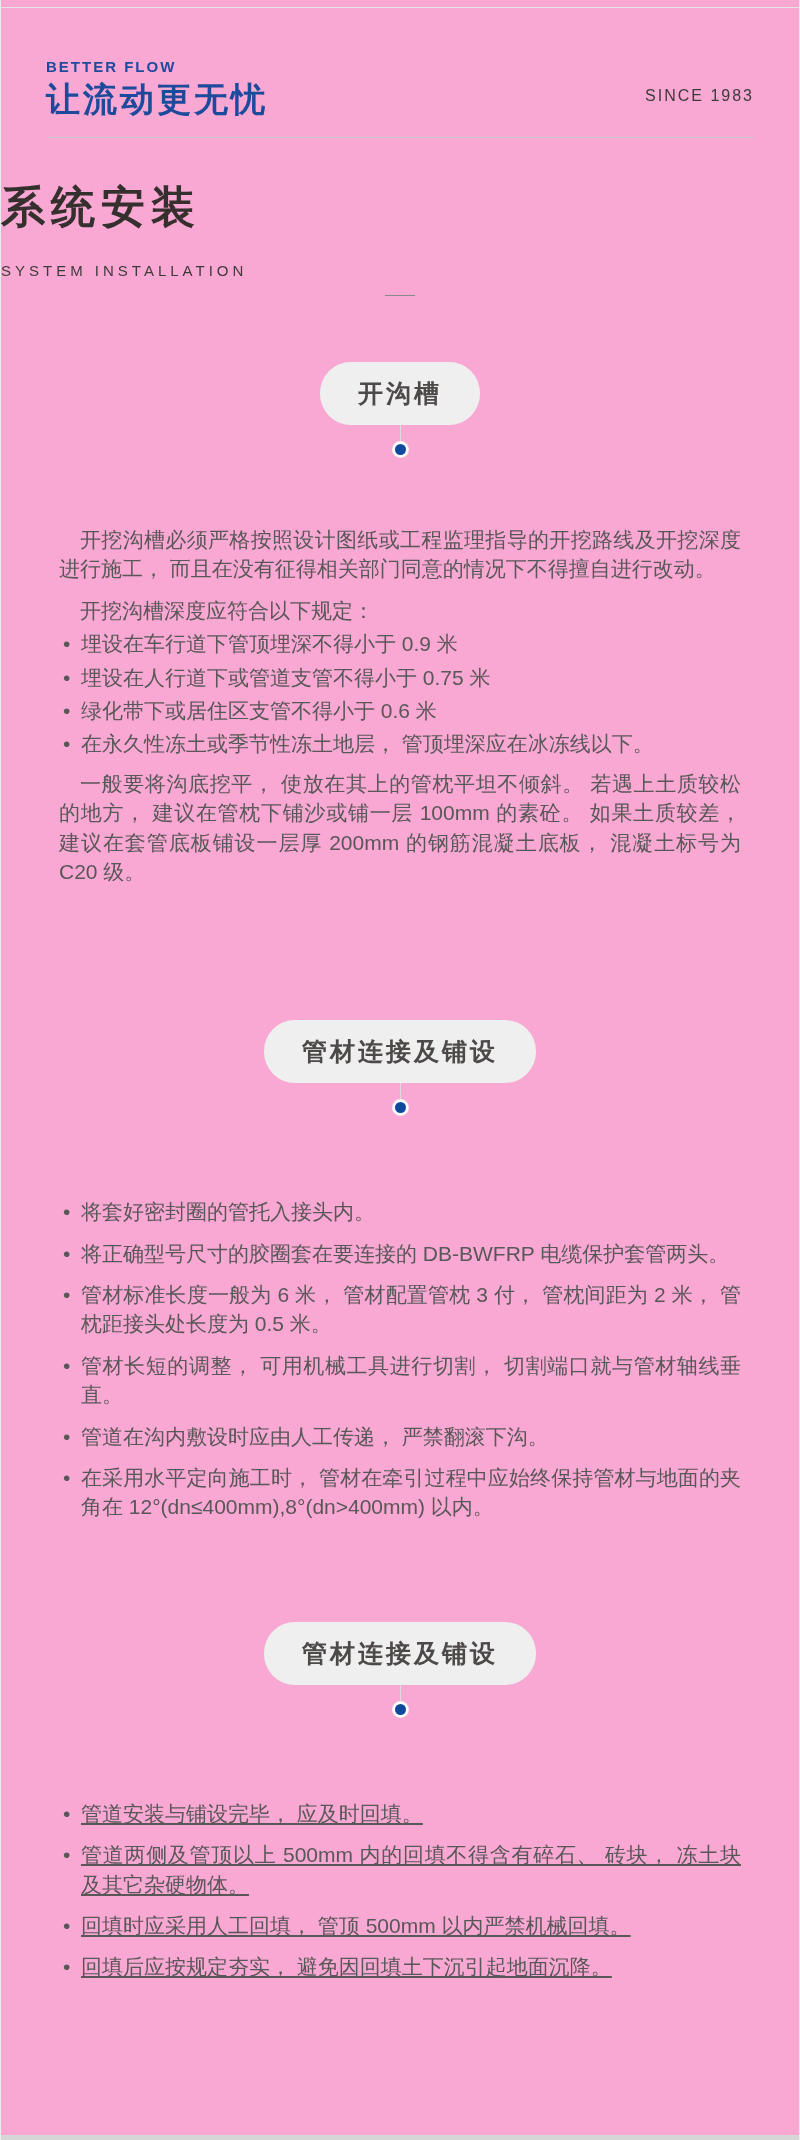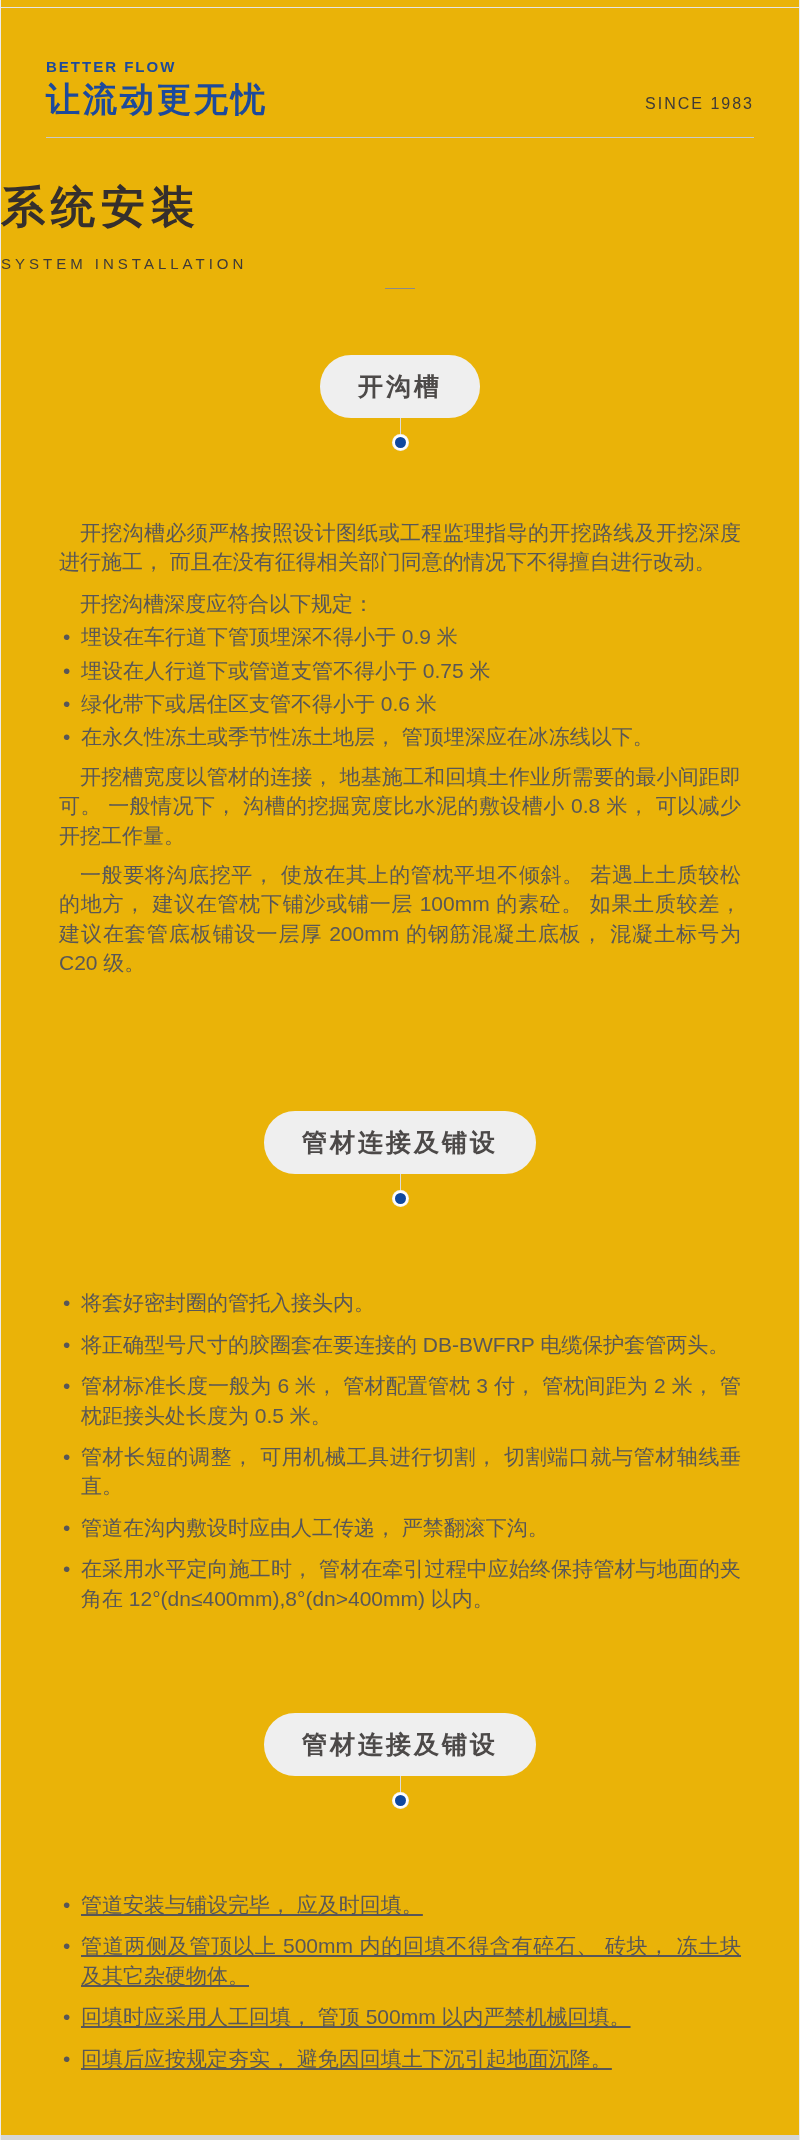--- a/index.html
+++ b/index.html
@@ -6,50 +6,50 @@
   html, body { background: #ffffff; }
   body {
     font-family: "Liberation Sans", "DejaVu Sans", sans-serif;
     width: 800px;
     margin: 0 auto;
   }
   .card {
     position: relative;
     width: 800px;
     height: 2140px;
-    background: #eab308;
+    background: #f9a8d4;
     border-left: 1px solid #ececec;
     border-right: 1px solid #ececec;
     overflow: hidden;
   }
   .top-edge { height: 1px; background: #e5e5e5; margin-top: 7px; }
   .bottom-edge { position: absolute; left: 0; right: 0; bottom: 0; height: 5px; background: #d6d6d6; }
 
   
   .header { padding: 50px 45px 0 45px; position: relative; }
   .brand-en {
     color: #1d4a9b; font-size: 15px; font-weight: bold; letter-spacing: 2px;
   }
   .brand-cn {
     color: #1d4a9b; font-size: 34px; font-weight: bold; letter-spacing: 3px;
     margin-top: 2px; font-family: "Liberation Sans", "DejaVu Sans", sans-serif;
   }
   .since {
-    position: absolute; right: 45px; bottom: 10px;
+    position: absolute; right: 45px; bottom: 18px;
     color: #3e3a39; font-size: 16px; letter-spacing: 2px;
   }
   .header-rule { height: 1px; background: #c9c9c9; margin: 14px 45px 0 45px; }
 
   
   .title-block { text-align: left; margin-top: 40px; }
   .page-title {
     color: #352f2d; font-size: 44px; font-weight: bold; letter-spacing: 6px;
   }
   .page-subtitle {
-    color: #3e3a39; font-size: 15px; letter-spacing: 4px; margin-top: 18px;
+    color: #3e3a39; font-size: 15px; letter-spacing: 4px; margin-top: 25px;
   }
   .title-rule { width: 30px; height: 1px; background: #8a8a8a; margin: 16px auto 0 auto; }
 
   
   .section { text-align: center; }
   .section-1 { margin-top: 66px; }
   .section-2 { margin-top: 134px; }
   .section-3 { margin-top: 100px; }
   .badge {
     display: inline-block;
@@ -116,21 +116,20 @@
     </div>
     <div class="content content-1">
       <p class="para first">开挖沟槽必须严格按照设计图纸或工程监理指导的开挖路线及开挖深度进行施工， 而且在没有征得相关部门同意的情况下不得擅自进行改动。</p>
       <p class="para intro">开挖沟槽深度应符合以下规定：</p>
       <ul class="bullets">
         <li>埋设在车行道下管顶埋深不得小于 0.9 米</li>
         <li>埋设在人行道下或管道支管不得小于 0.75 米</li>
         <li>绿化带下或居住区支管不得小于 0.6 米</li>
         <li>在永久性冻土或季节性冻土地层， 管顶埋深应在冰冻线以下。</li>
       </ul>
-      <p class="para">开挖槽宽度以管材的连接， 地基施工和回填土作业所需要的最小间距即可。 一般情况下， 沟槽的挖掘宽度比水泥的敷设槽小 0.8 米， 可以减少开挖工作量。</p>
       <p class="para">一般要将沟底挖平， 使放在其上的管枕平坦不倾斜。 若遇上土质较松的地方， 建议在管枕下铺沙或铺一层 100mm 的素砼。 如果土质较差， 建议在套管底板铺设一层厚 200mm 的钢筋混凝土底板， 混凝土标号为 C20 级。</p>
     </div>
   </div>
 
   <div class="section section-2">
     <div class="badge">管材连接及铺设</div>
     <div class="connector">
       <div class="connector-line"></div>
       <div class="connector-dot"></div>
     </div>

